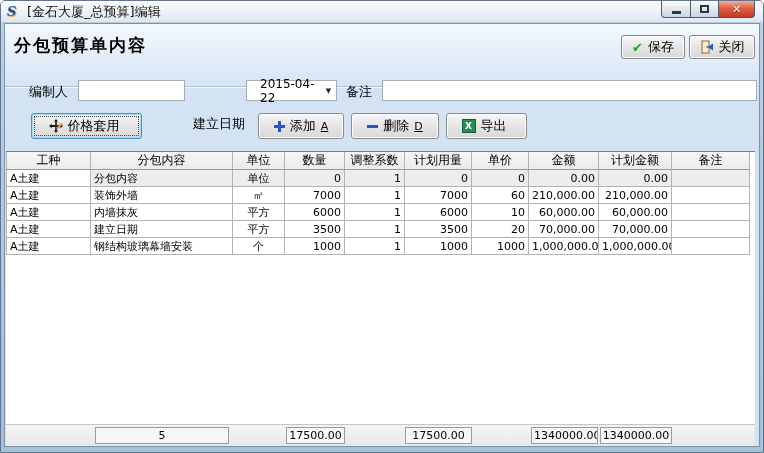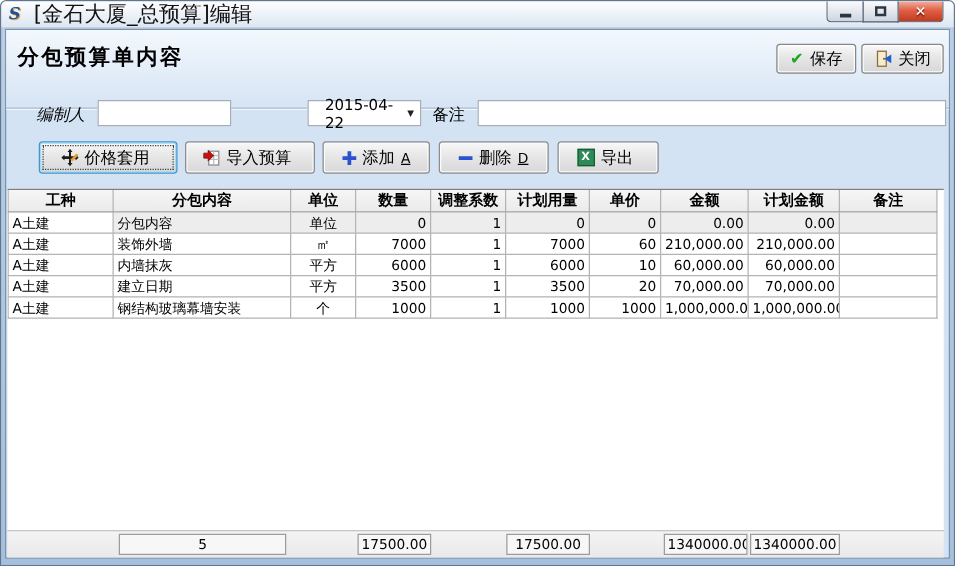--- a/index.html
+++ b/index.html
@@ -6,21 +6,21 @@
   html,body { width:764px; height:453px; font-family:"DejaVu Sans","Liberation Sans",sans-serif; }
   .screen { position:relative; width:764px; height:453px; overflow:hidden;
             background:linear-gradient(180deg,#b9d0e8,#a4c0dc); border:1px solid #62758c;
             border-radius:5px 5px 0 0; }
   
   .titlebar { position:absolute; top:0; left:0; right:0; height:22px;
               background:linear-gradient(180deg,#fdfeff 0%,#eef3f9 45%,#dde6f1 100%);
               display:flex; align-items:center; padding-left:6px; border-bottom:1px solid #bccadb;}
   .app-ico { width:15px; height:15px; font:italic bold 13px/15px "DejaVu Serif",serif;
              color:#1f4e9c; text-shadow:1px 1px 0 #e8a33d; margin-right:5px; }
-  .title-text { font-size:17px; color:#101010;text-align:right; }
+  .title-text { font-size:13px; color:#101010;text-align:right; }
   .caption { position:absolute; top:0; right:8px; display:flex; }
   .cap-btn { height:17px; border:1px solid #4c5a6b; border-top:none;
              background:linear-gradient(180deg,#fafbfc,#cdd5e0); display:flex;
              align-items:center; justify-content:center; }
   .cap-min { width:29px; border-radius:0 0 0 4px; border-right:none; }
   .cap-max { width:29px; }
   .cap-close { width:36px; border-left:none; border-radius:0 0 4px 0;
                background:linear-gradient(180deg,#f0b0a0 0%,#e06045 45%,#c33a20 100%); }
   .glyph-min { width:9px; height:3px; background:#2c3razz744; background:#2c3744; margin-top:7px; }
   .glyph-max { width:9px; height:8px; border:2px solid #2c3744; }
@@ -36,21 +36,21 @@
   .hbtn { position:absolute; top:11px; height:24px; border:1px solid #878787; border-radius:3px;
           background:linear-gradient(180deg,#f9f9f9,#e6e6e6 45%,#d7d7d7);
           box-shadow:inset 0 0 0 1px #fdfdfd; display:flex; align-items:center;
           justify-content:center; gap:5px; font-size:13px; cursor:default; }
   .btn-save { right:74px; width:64px; }
   .btn-close { right:4px; width:66px; }
   .chk { color:#1fa51f; font-size:13px; font-weight:bold; }
   
   .form-row { position:absolute; top:56px; left:0; right:0; height:22px; font-size:13px; }
   .flabel { position:absolute; top:3px; color:#000; }
-  .l-comp { left:24px;font-style:italic; } .l-date { left:188px;margin-top:32px; } .l-rem { left:341px; }
+  .l-comp { left:24px; } .l-date { left:188px;margin-top:32px; } .l-rem { left:341px; }
   .tinput { position:absolute; top:0; height:21px; background:#fff;
             border:1px solid #a5adb6; font-size:12px; padding:1px 3px; }
   .in-comp { left:73px; width:107px; }
   .in-rem  { left:377px; right:2px; }
   .combo { position:absolute; top:0; left:241px; width:91px; height:21px; background:#fff;
            border:1px solid #a5adb6; font-size:12px; display:flex; align-items:center; }
   .combo-val { flex:1; padding-left:13px; }
   .combo-arrow { width:15px; text-align:center; font-size:7px; color:#222; }
   
   .toolbar { position:absolute; top:89px; left:0; right:0; height:28px; }
@@ -68,21 +68,21 @@
   .ic-plus { position:relative; width:11px; height:11px; display:inline-block; }
   .ic-plus::before { content:""; position:absolute; left:4px; top:0; width:3px; height:11px; background:#2b52d0; }
   .ic-plus::after  { content:""; position:absolute; left:0; top:4px; width:11px; height:3px; background:#2b52d0; }
   .ic-minus { width:11px; height:3px; background:#2b52d0; display:inline-block; }
   .ic-xls { width:14px; height:14px; background:#2e8b57; border:1px solid #165c36;
             color:#fff; font-size:9px; font-weight:bold; line-height:12px; text-align:center; }
   
   .grid-area { position:absolute; top:127px; left:1px; right:4px; bottom:22px;
                background:#fff; border-top:1px solid #7f7f7f; overflow:hidden; }
   table.grid { border-collapse:collapse; table-layout:fixed; width:743px; }
-  .grid th { height:16px; font-weight:bold; font-size:12px; text-align:center;
+  .grid th { height:16px; font-weight:normal; font-size:12px; text-align:center;
              background:linear-gradient(#f6f6f6,#ebebeb); border:1px solid #b3b3b3;
              border-top:none; border-bottom:1px solid #9a9a9a; overflow:hidden; white-space:nowrap; }
   .grid td { height:17px; font-size:11px; border:1px solid #b3b3b3; padding:0 3px;
              overflow:hidden; white-space:nowrap; background:#fff; }
   .grid td:nth-child(1), .grid td:nth-child(2), .grid td:nth-child(10) { text-align:left; }
   .grid td:nth-child(3) { text-align:center; }
   .grid td:nth-child(4), .grid td:nth-child(5), .grid td:nth-child(6),
   .grid td:nth-child(7), .grid td:nth-child(8), .grid td:nth-child(9) { text-align:right; }
   .grid tr.tpl td { background:#ededed; }
   .grid tr.tpl td.cell-focus { background:#fff; }
@@ -150,29 +150,20 @@
       <input class="tinput in-rem" value="" style="">
     </div>
 
     <div class="toolbar">
       <div class="tbtn tb1">
         <svg width="14" height="14" viewBox="0 0 14 14">
           <path d="M7 0L9 2.6H7.8V5.9H11.4V4.7L14 7l-2.6 2.3V8.1H7.8v3.3H9L7 14 5 11.4h1.2V8.1H2.6v1.2L0 7l2.6-2.3v1.2h3.6V2.6H5z" fill="#1c1c1c"></path>
           <path d="M8 9.5 13 4.5" stroke="#e69b2c" stroke-width="2.2"></path>
         </svg>
         <span>价格套用</span>
-        <span class="accel"></span>
-      </div>
-      <div class="tbtn tb2">
-        <svg width="14" height="14">
-          <rect x="5" y="2" width="8" height="11" fill="#fff" stroke="#8a8a8a"></rect>
-          <path d="M5 5.5h8M5 8.5h8M9 2v11" stroke="#bcbcbc"></path>
-          <path d="M1 3.5h3.5V1.2L9 5.5 4.5 9.8V7.5H1z" fill="#c41212" stroke="#7d0d0d" stroke-width="0.6"></path>
-        </svg>
-        <span>导入预算</span>
         <span class="accel"></span>
       </div>
       <div class="tbtn tb3">
         <span class="ic-plus"></span>
         <span>添加</span>
         <span class="accel">A</span>
       </div>
       <div class="tbtn tb4">
         <span class="ic-minus"></span>
         <span>删除</span>

